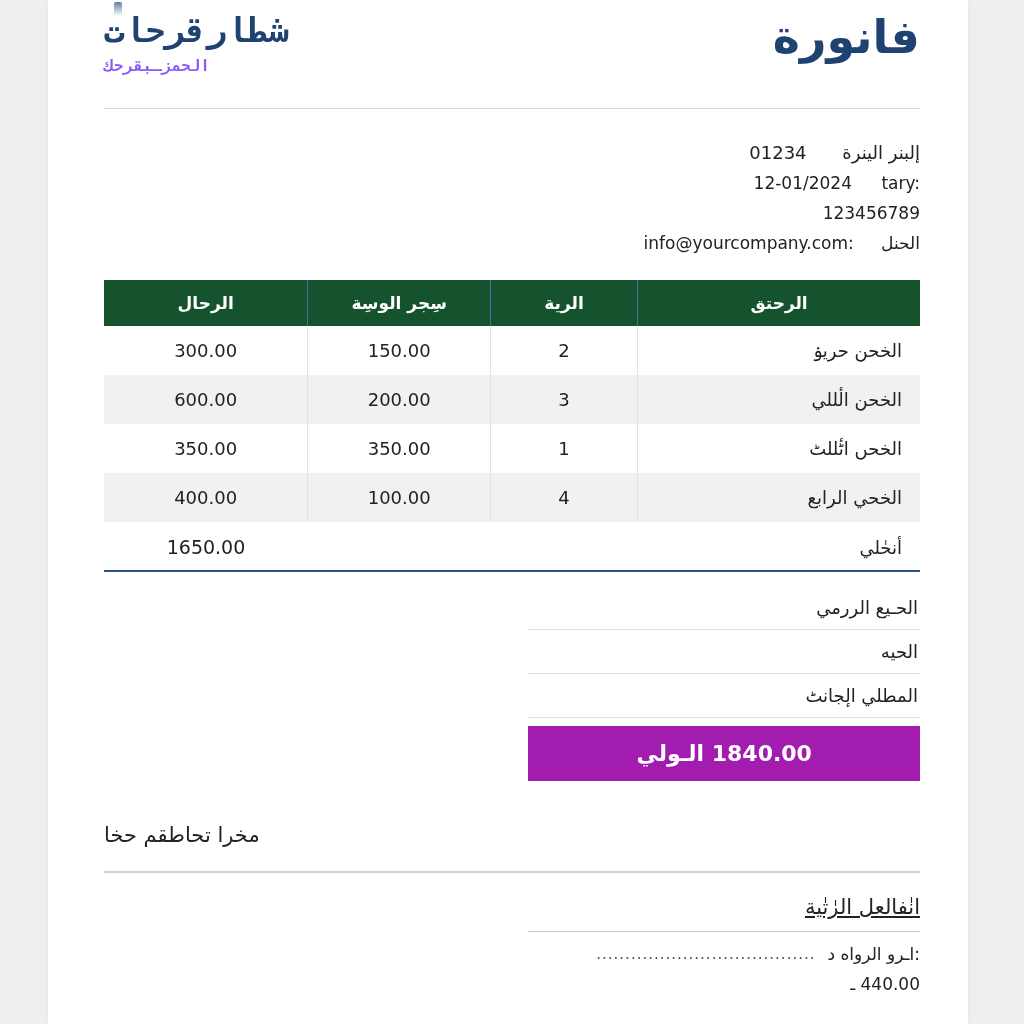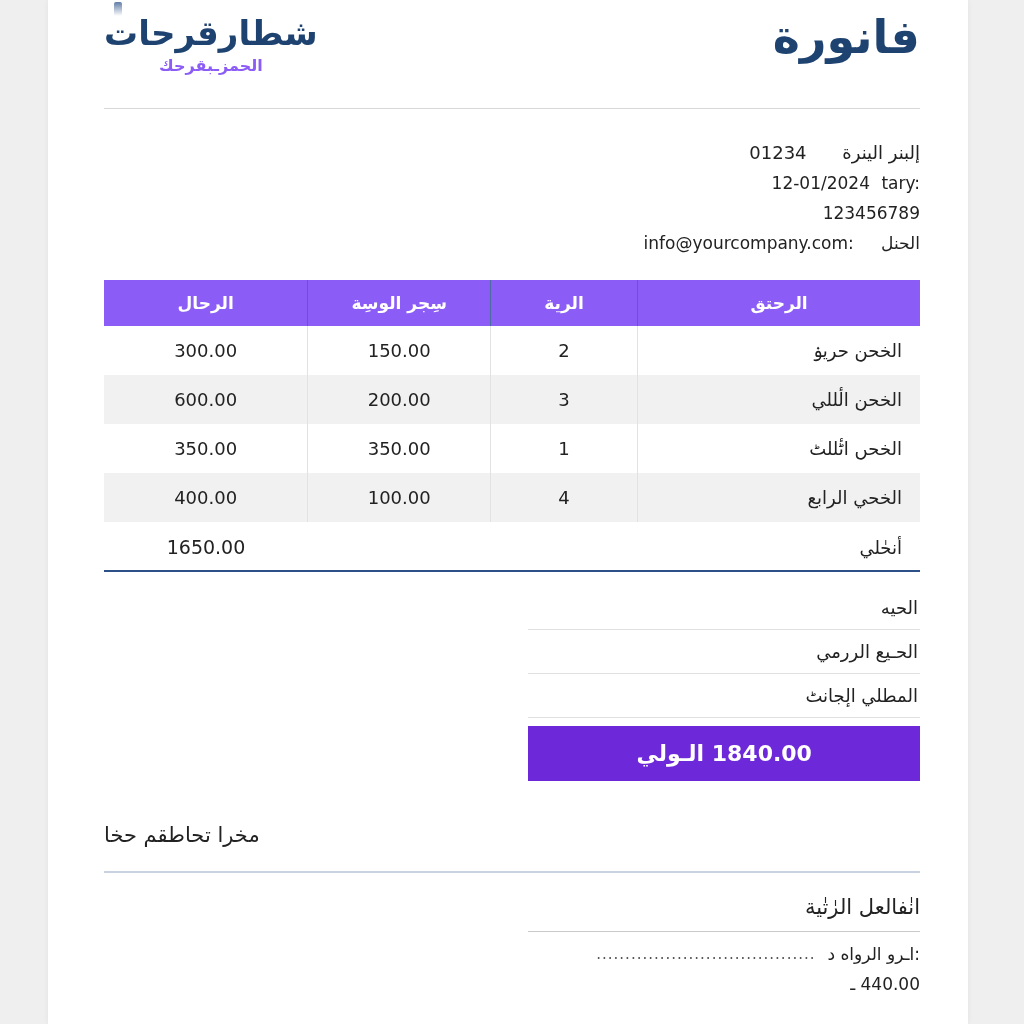--- a/index.html
+++ b/index.html
@@ -32,22 +32,23 @@
 
   
   .header {
     position: relative;
     height: 110px;
   }
   .logo-block {
     position: absolute;
     left: 0;
     top: 16px;
-    text-align: center;
-    direction: rtl;
+    text-align: left;
+    direction: rtl;
+    font-family: Liberation Mono, monospace;
   }
   .logo-mark {
     position: absolute;
     left: 10px;
     top: -14px;
     width: 8px;
     height: 14px;
     background: linear-gradient(180deg, #2c5189 0%, rgba(44,81,137,0) 100%);
     border-radius: 2px;
     opacity: 0.75;
@@ -119,21 +120,21 @@
 
   
   .table {
     margin-top: 28px;
     width: 100%;
     border-collapse: collapse;
     direction: rtl;
     table-layout: fixed;
   }
   .table th {
-    background: #8b5cf6;
+    background: #14532d;
     color: #ffffff;
     font-size: 17px;
     font-weight: bold;
     padding: 13px 14px;
     text-align: center;
     border-left: 1px solid #4a6ca0;
   }
   .table th:last-child {
     border-left: none;
   }
@@ -203,21 +204,21 @@
     border-bottom: 1px solid #e0e0e0;
     white-space: nowrap;
   }
   .total-row:last-of-type {
     border-bottom: none;
   }
   .total-row .tr-label {
     flex: 0 0 auto;
   }
   .grand-total {
-    background: #6d28d9;
+    background: #a21caf;
     color: #ffffff;
     font-size: 22px;
     font-weight: bold;
     text-align: center;
     padding: 15px 10px;
     margin-top: 8px;
     direction: rtl;
   }
 
   
@@ -234,20 +235,21 @@
   
   .footer {
     direction: rtl;
     text-align: right;
     margin-top: 22px;
   }
   .footer-title {
     font-size: 21px;
     color: #222;
     padding-bottom: 12px;
+    text-decoration: underline;
   }
   .footer-sep {
     width: 48%;
     margin-left: auto;
     margin-right: 0;
     height: 1px;
     background: #c9c9c9;
   }
   .footer-line {
     width: 48%;
@@ -292,21 +294,21 @@
       <div class="header-rule"></div>
     </div>
 
     <div class="meta">
       <div class="meta-row first">
         <span class="meta-label">إلبنر الينرة</span>
         <span class="meta-value">01234</span>
       </div>
       <div class="meta-row" style="text-align:right;">
         <span class="meta-value" style="margin-right:0;">tary:</span>
-        <span class="meta-value" style="margin-right:6px;">12-01/2024</span>
+        <span class="meta-value" style="margin-right:24px;">12-01/2024</span>
       </div>
       <div class="meta-row" style="text-align:right;">
         <span class="meta-value" style="margin-right:0;">123456789</span>
       </div>
       <div class="meta-row wide">
         <span class="meta-label">الحنل</span>
         <span class="meta-value">info@yourcompany.com:</span>
       </div>
     </div>
 
@@ -348,24 +350,24 @@
     </table>
 
     <div class="subtotal">
       <div class="st-label">أنحٰلي</div>
       <div class="st-gap"></div>
       <div class="st-value">1650.00</div>
     </div>
 
     <div class="totals">
       <div class="total-row">
+        <span class="tr-label">الحـيع الررمي</span>
+      </div>
+      <div class="total-row">
         <span class="tr-label">الحيه</span>
-      </div>
-      <div class="total-row">
-        <span class="tr-label">الحـيع الررمي</span>
       </div>
       <div class="total-row">
         <span class="tr-label">المطلي الٕجانٹ</span>
       </div>
       <div class="grand-total">
         <span>1840.00</span>
         <span>الـولي</span>
       </div>
     </div>
 

